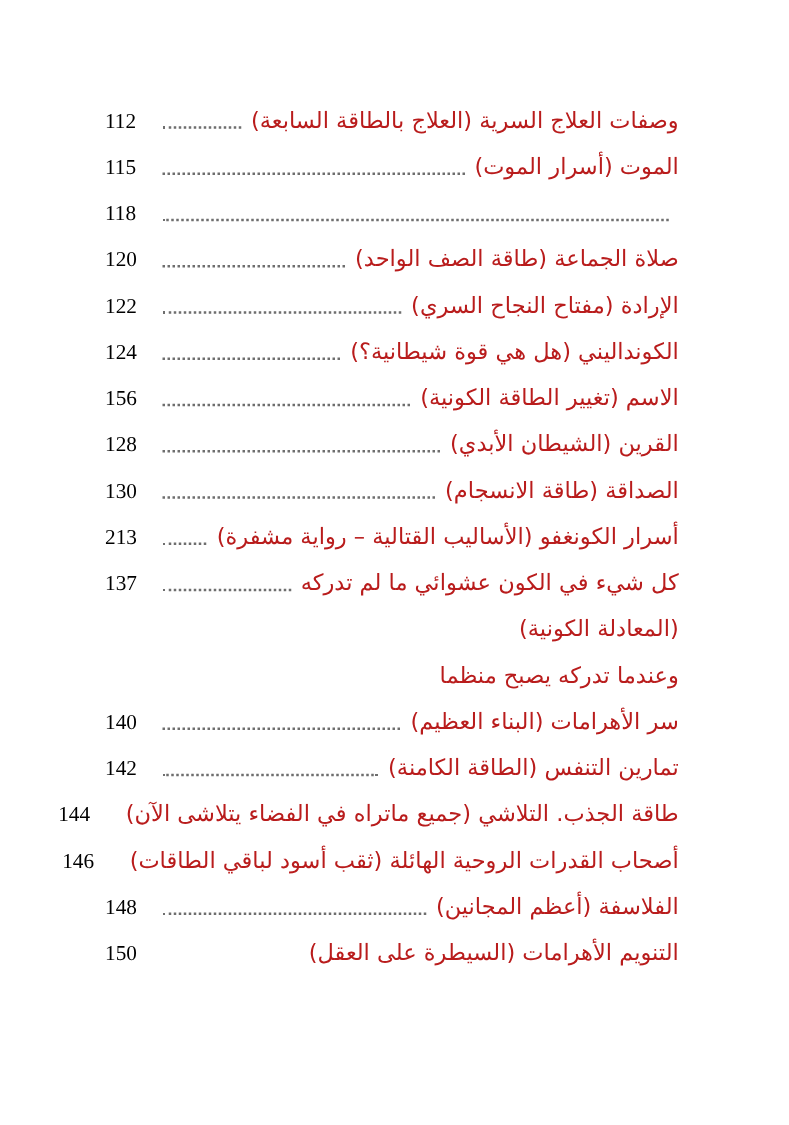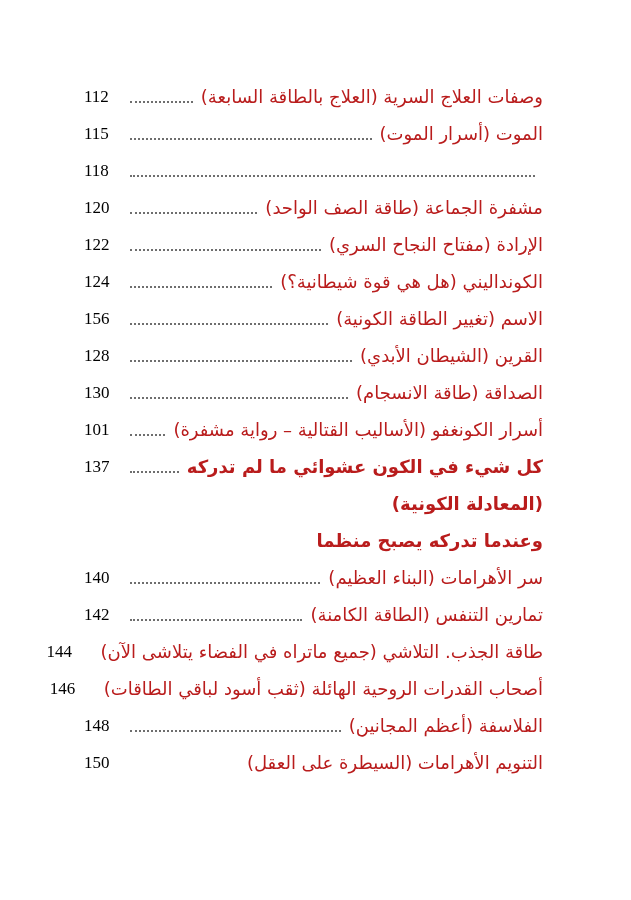--- a/index.html
+++ b/index.html
@@ -31,21 +31,21 @@
     align-items: center;
     direction: rtl;
   }
   .title {
     font-size: 18px;
     color: #b91c1c;
     white-space: nowrap;
     letter-spacing: 0;
   }
   .row.bold .title {
-    font-weight: bold;
+    font-weight: normal;
   }
   .leader {
     flex: 1 1 auto;
     min-width: 0;
     height: 0;
     border-bottom: 2px dotted #6e6e6e;
     transform: translateY(5px);
     margin: 0 8px 0 16px; 
   }
   .leader.no-dots {
@@ -77,21 +77,21 @@
     <span class="leader"></span>
     <span class="num">115</span>
   </div>
 
   <div class="row">
     <span class="leader"></span>
     <span class="num">118</span>
   </div>
 
   <div class="row">
-    <span class="title">مشفرة الجماعة (طاقة الصف الواحد)</span>
+    <span class="title">صلاة الجماعة (طاقة الصف الواحد)</span>
     <span class="leader"></span>
     <span class="num">120</span>
   </div>
 
   <div class="row">
     <span class="title">الإرادة (مفتاح النجاح السري)</span>
     <span class="leader"></span>
     <span class="num">122</span>
   </div>
 
@@ -115,21 +115,21 @@
 
   <div class="row">
     <span class="title">الصداقة (طاقة الانسجام)</span>
     <span class="leader"></span>
     <span class="num">130</span>
   </div>
 
   <div class="row">
     <span class="title">أسرار الكونغفو (الأساليب القتالية – رواية مشفرة)</span>
     <span class="leader"></span>
-    <span class="num">101</span>
+    <span class="num">213</span>
   </div>
 
   <div class="row bold">
     <span class="title">كل شيء في الكون عشوائي ما لم تدركه</span>
     <span class="leader"></span>
     <span class="num">137</span>
   </div>
 
   <div class="row bold">
     <span class="title">(المعادلة الكونية)</span>

